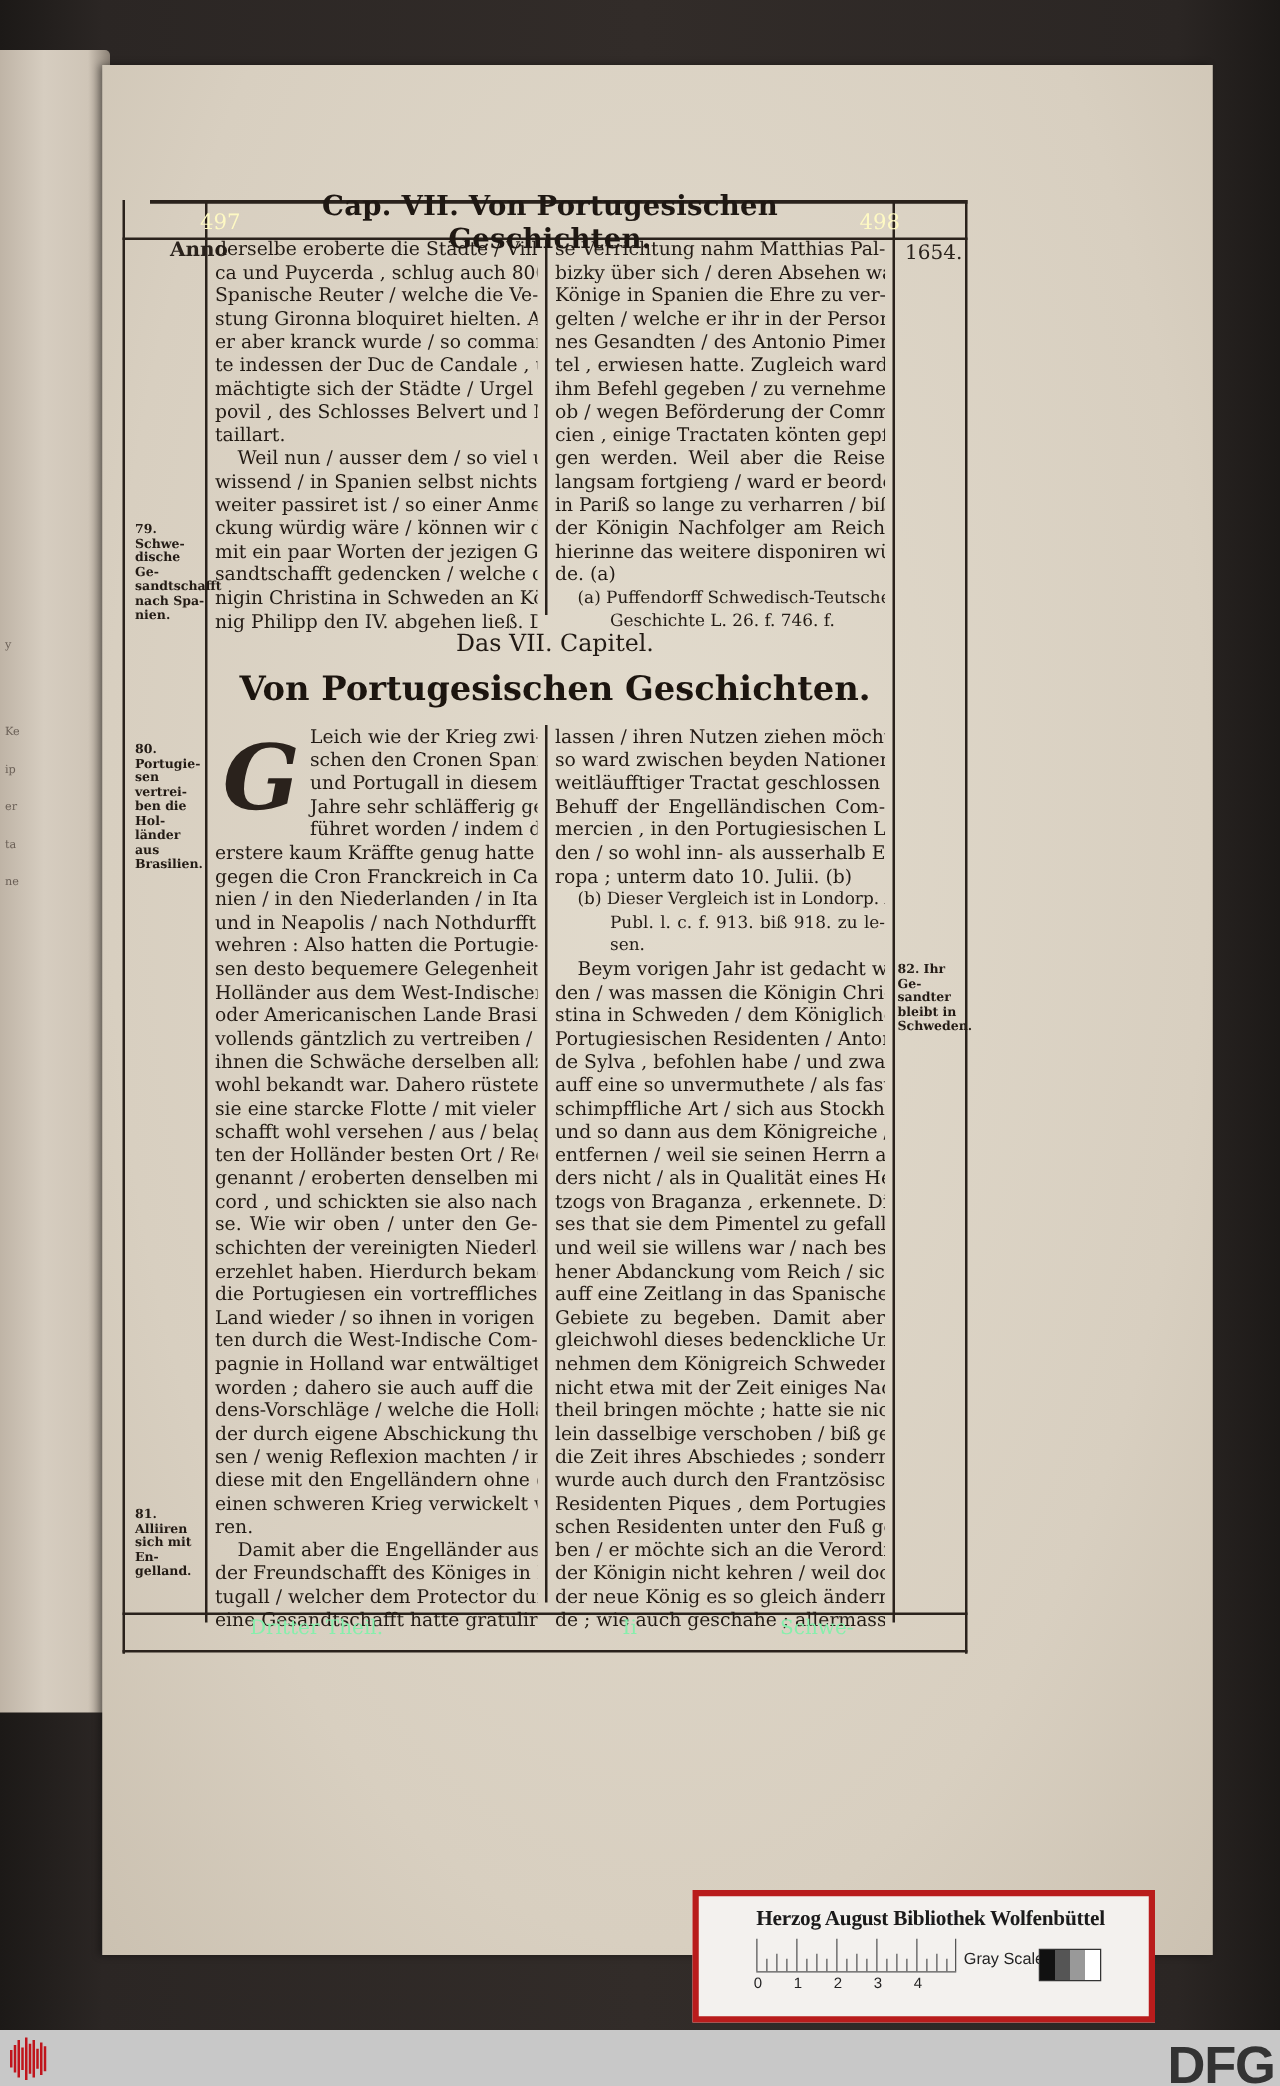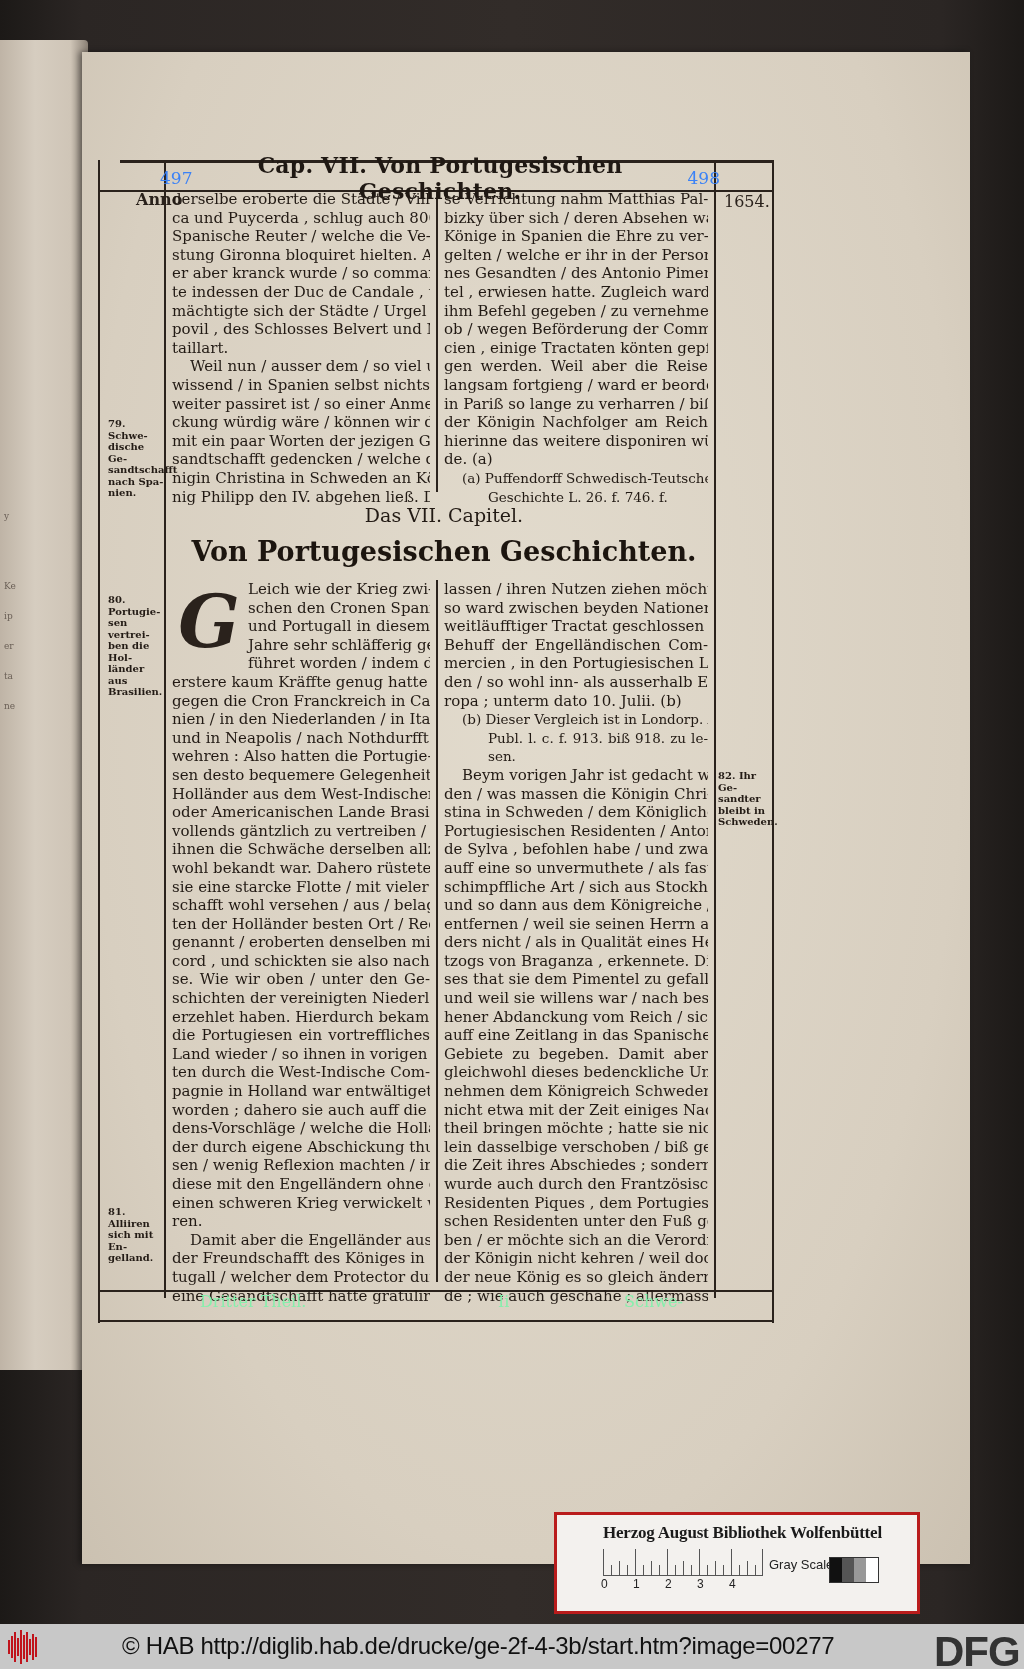--- a/index.html
+++ b/index.html
@@ -4,36 +4,36 @@
 <style>
   html,body{margin:0;padding:0;}
   body{width:1024px;height:1669px;background:#2a2624;position:relative;overflow:hidden;font-family:"DejaVu Serif",serif;}
   .scan-bg{position:absolute;left:0;top:0;width:1024px;height:1624px;background:linear-gradient(90deg,#1c1917 0%,#2b2624 8%,#322c29 50%,#2b2624 92%,#1c1917 100%);}
   .left-pages{position:absolute;left:0;top:40px;width:88px;height:1330px;background:linear-gradient(90deg,#bfb4a6 0%,#d6cdc0 40%,#cfc5b7 80%,#8a8075 100%);border-radius:0 4px 4px 0;}
   .left-pages .edge-text{position:absolute;left:4px;font-size:9px;color:#6b6057;line-height:13px;}
   .page{position:absolute;left:82px;top:52px;width:888px;height:1512px;background:#dcd4c6;background-image:radial-gradient(ellipse at 50% 40%,#e2dbcd 0%,#d8cfc0 70%,#cbc1b1 100%);box-shadow:-3px 0 6px rgba(0,0,0,.4);}
   .hline{position:absolute;background:#2a221c;}
   .vline{position:absolute;background:#2a221c;width:2px;}
   .header{position:absolute;top:164px;left:160px;width:560px;height:28px;display:flex;align-items:center;justify-content:space-between;}
-  .header .pg{font-size:17px;color:#3b82f6;text-align:right;}
+  .header .pg{font-size:17px;color:#fef9c3;text-align:right;}
   .header .title{font-size:22px;font-weight:bold;color:#1f1813;letter-spacing:.2px;text-align:center;}
   .col{position:absolute;font-size:15px;line-height:18.6px;color:#221a14;text-align:justify;}
   .col .line{display:block;white-space:nowrap;overflow:hidden;text-align:justify;text-align-last:justify;}
   .col .line.last{text-align-last:left;}
   .col .indent{padding-left:18px;}
   .col .fn{font-size:13.5px;padding-left:18px;}
   .col .fn2{font-size:13.5px;padding-left:44px;}
   .margin-note{position:absolute;font-size:10px;line-height:11.5px;color:#231b15;font-weight:bold;}
   .anno{position:absolute;left:124px;top:190px;font-size:16px;font-weight:bold;color:#2a221c;margin-left:12px;}
   .year{position:absolute;left:724px;top:192px;font-size:16px;color:#2a221c;}
   .chapter{position:absolute;left:0;width:888px;text-align:center;font-size:19px;color:#221a14;}
   .chapter-title{position:absolute;left:0;width:888px;text-align:center;font-size:27px;font-weight:bold;color:#1c150f;}
   .dropcap{position:absolute;left:178px;top:588px;width:62px;height:68px;font-size:72px;line-height:68px;font-weight:bold;color:#2a221c;font-style:italic;text-align:center;}
   .footer-row{position:absolute;top:1292px;font-size:16px;color:#86efac;text-align:right;}
-  .label-card{position:absolute;left:554px;top:1512px;width:360px;height:96px;background:#f3f1ee;border:3px solid #b91c1c;}
+  .label-card{position:absolute;left:554px;top:1512px;width:360px;height:96px;background:#f3f1ee;border:5px solid #b91c1c;}
   .label-card .lib{position:absolute;left:46px;top:8px;font-size:17px;font-weight:bold;font-family:"Liberation Serif",serif;color:#1a1a1a;letter-spacing:-.2px;}
   .ruler{position:absolute;left:46px;top:34px;width:160px;height:26px;border-bottom:1px solid #555;}
   .ruler .tick{position:absolute;bottom:0;width:1px;background:#555;}
   .ruler-nums{position:absolute;left:42px;top:62px;width:180px;font-size:12px;font-family:"Liberation Sans",sans-serif;color:#222;}
   .ruler-nums span{position:absolute;}
   .gray-label{position:absolute;left:212px;top:42px;font-size:13px;font-family:"Liberation Sans",sans-serif;color:#222;}
   .gray-swatch{position:absolute;left:272px;top:42px;width:48px;height:24px;border:1px solid #333;display:flex;}
   .gray-swatch div{flex:1;}
   .bottom-bar{position:absolute;left:0;top:1624px;width:1024px;height:45px;background:#c8c8c8;}
   .bottom-bar .copyright{position:absolute;left:122px;top:8px;font-size:24px;font-family:"Liberation Sans",sans-serif;color:#111;letter-spacing:-.3px;}
@@ -262,15 +262,14 @@
       <i style="height:22px"></i>
       <i style="height:30px"></i>
       <i style="height:18px"></i>
       <i style="height:34px"></i>
       <i style="height:24px"></i>
       <i style="height:30px"></i>
       <i style="height:16px"></i>
       <i style="height:26px"></i>
       <i style="height:20px"></i>
   </div>
-  <span class="copyright">© HAB http://diglib.hab.de/drucke/ge-2f-4-3b/start.htm?image=00277</span>
   <span class="dfg-logo">DFG</span>
 </div>
 
 </body></html>

